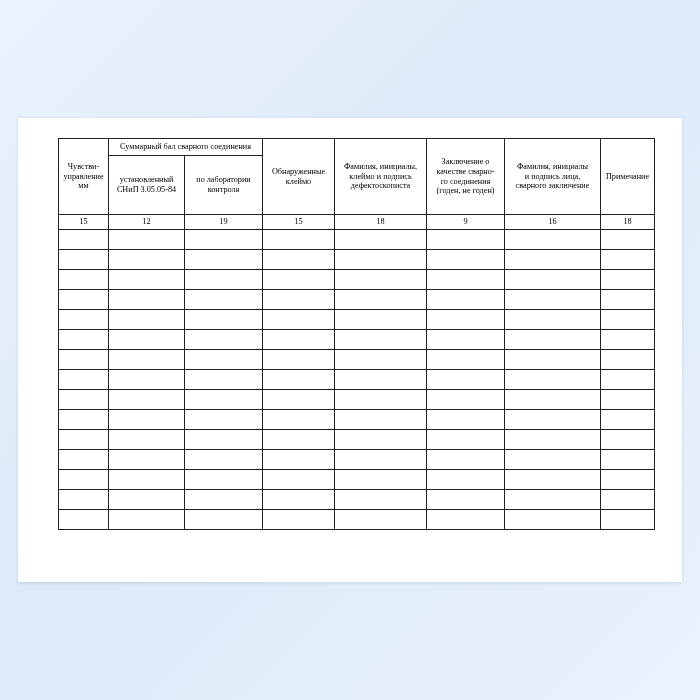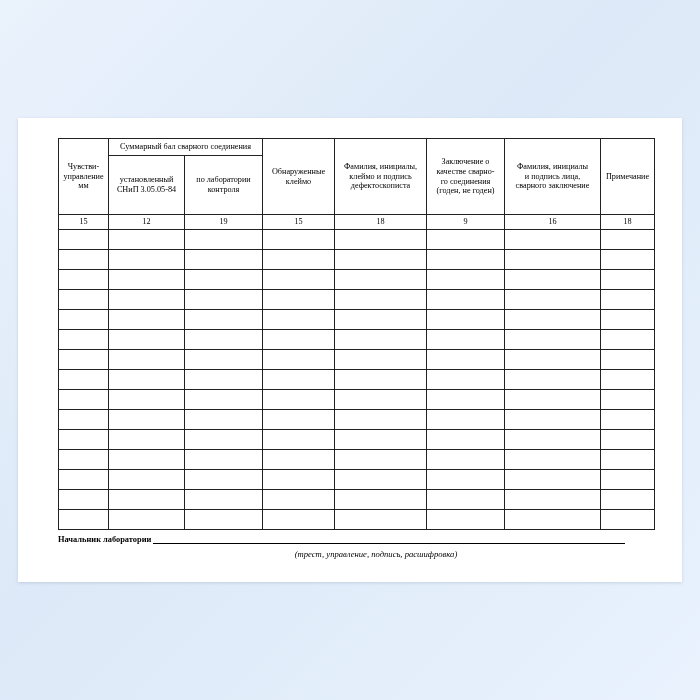--- a/index.html
+++ b/index.html
@@ -327,21 +327,17 @@
               <td>&nbsp;</td>
               <td>&nbsp;</td>
               <td>&nbsp;</td>
               <td>&nbsp;</td>
               <td>&nbsp;</td>
             </tr>
           </tbody>
       </table>
 
       <div class="sig-wrap">
-        <div class="sig-line">
-          <span class="sig-label">Начальник лаборатории</span><span class="sig-rule"></span>
-        </div>
-        <div class="sig-note">(трест, управление, подпись, расшифровка)</div>
       </div>
 
     </div>
   </div>
 </div>
 
 </body></html>

